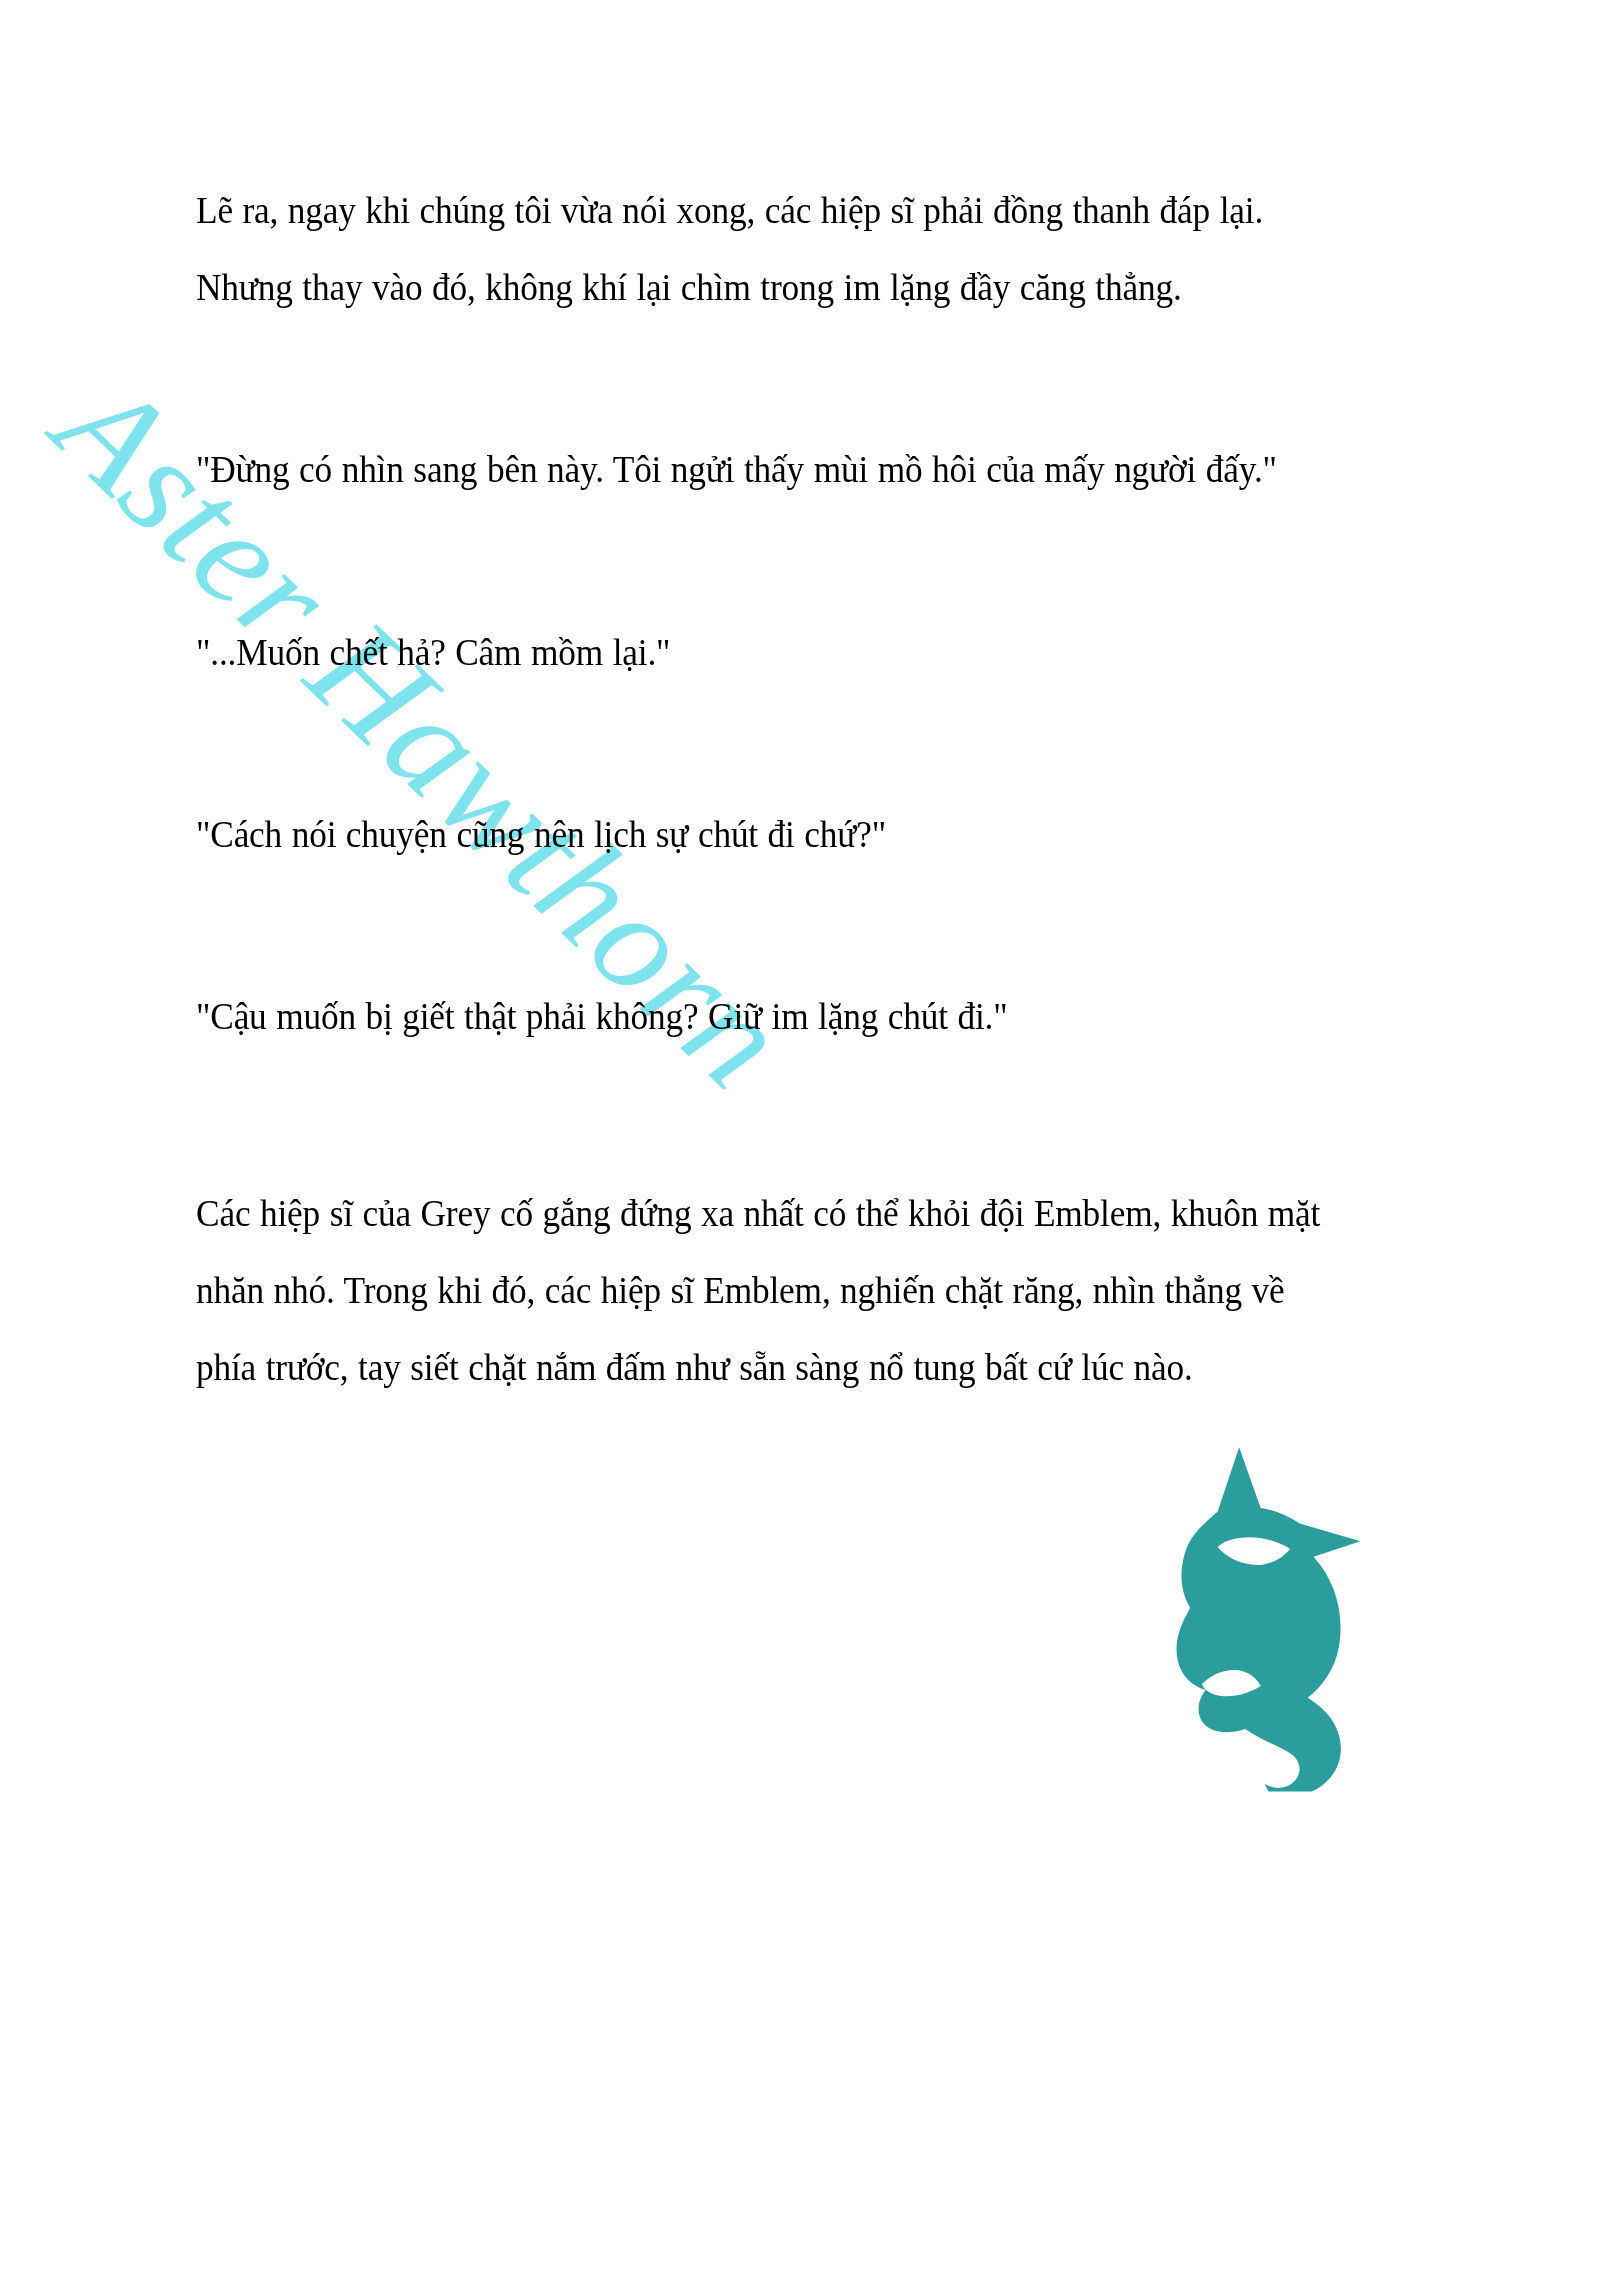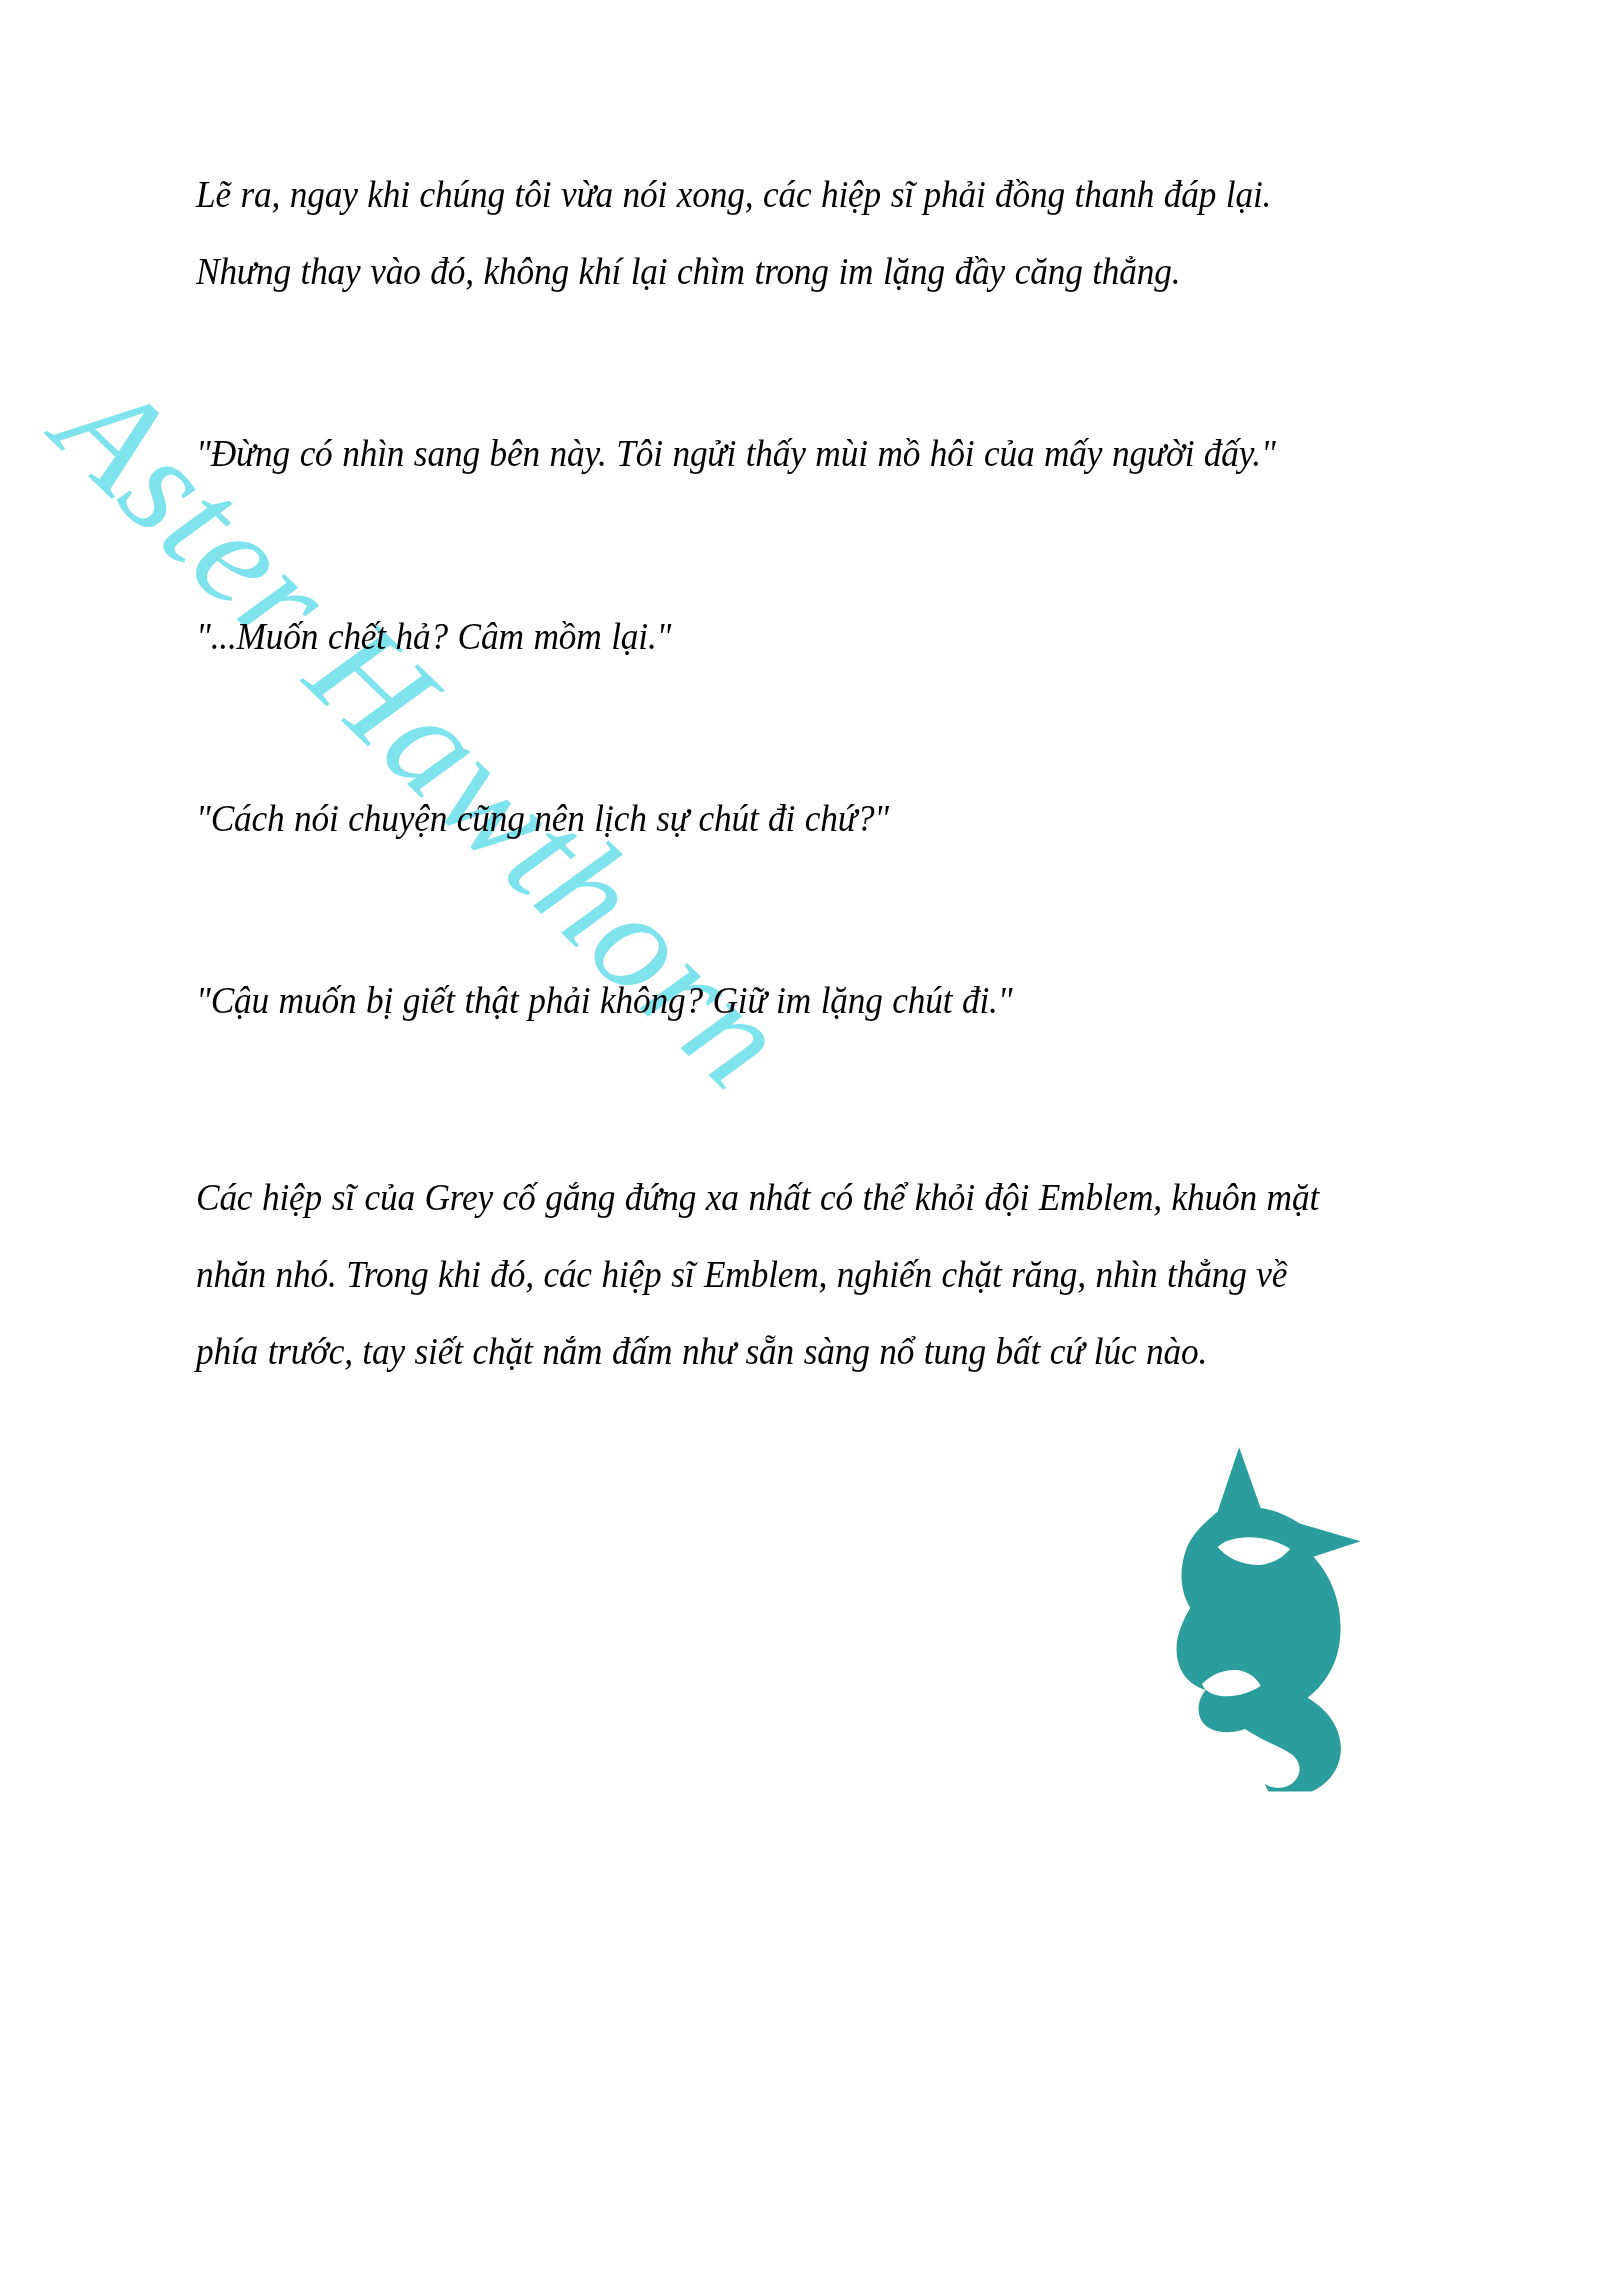--- a/index.html
+++ b/index.html
@@ -14,24 +14,23 @@
     height: 2293px;
     background: #ffffff;
     overflow: hidden;
     font-family: "Liberation Serif", "DejaVu Serif", serif;
   }
 
   
   #content {
     position: absolute;
     left: 196px;
-    top: 156px;
+    top: 172px;
     width: 1240px;
     z-index: 3;
-    font-style: italic;
   }
 
   .para {
     font-family: "Liberation Serif", "DejaVu Serif", serif;
     font-size: 38px;
     line-height: 77px;
     color: #000000;
     text-align: left;
     letter-spacing: -0.2px;
     word-spacing: 1px;

